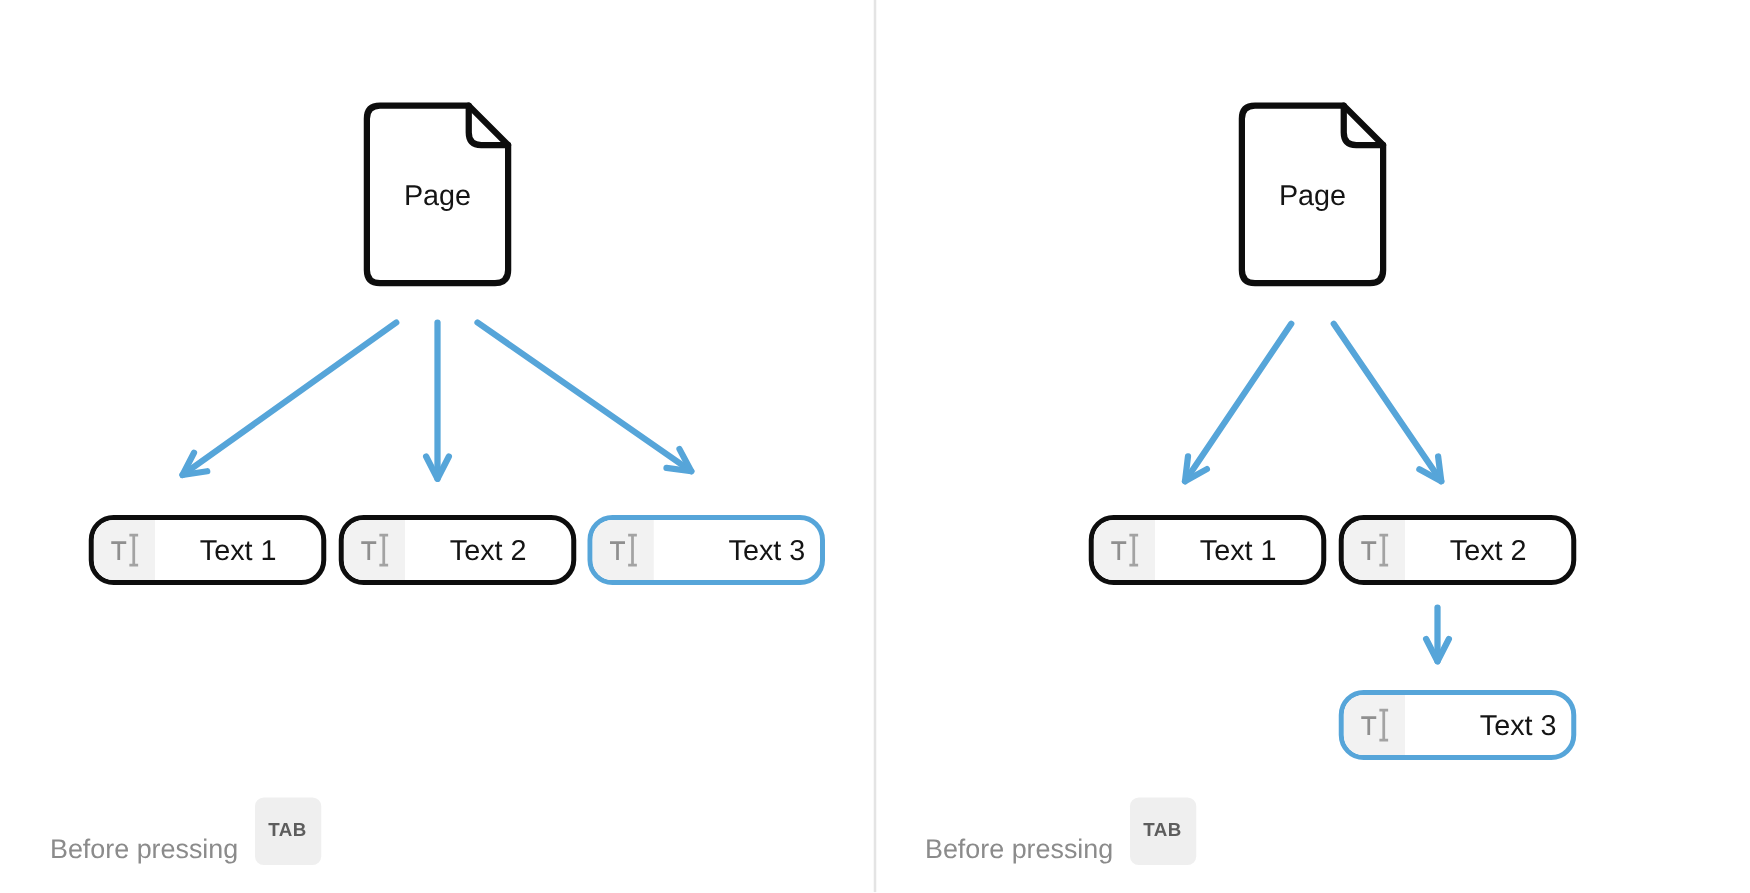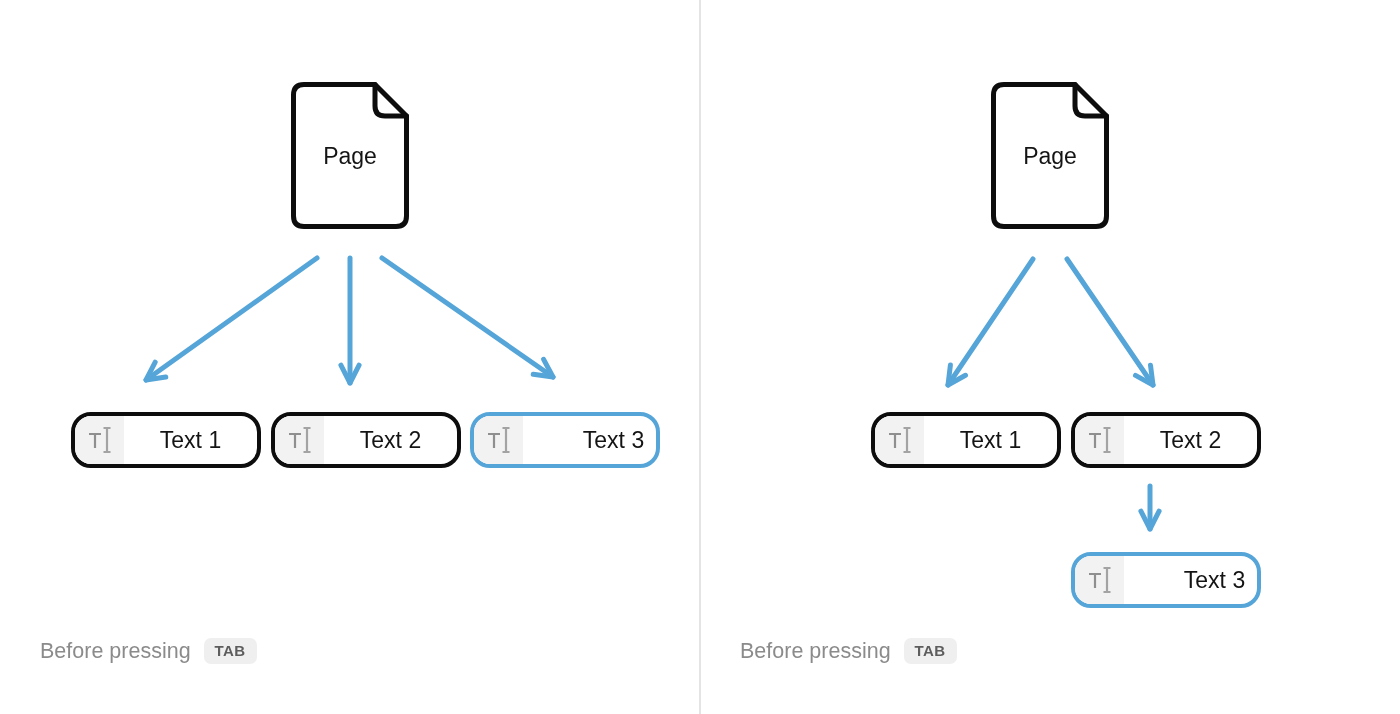--- a/index.html
+++ b/index.html
@@ -109,21 +109,21 @@
   .caption-text {
     font-size: 21.5px;
     color: var(--caption, #8b8b8b);
   }
   .key-badge {
     background: var(--badge_bg, #efefef);
     color: var(--badge_fg, #5d5d5d);
     font-size: 15px;
     font-weight: 700;
     letter-spacing: 0.4px;
-    padding: 4px 11px;
+    padding: 18px 11px;
     border-radius: 7px;
     line-height: 1.2;
   }
   .caption-before { left: 40px; }
   .caption-after { left: 740px; }
   
   .pos-b1 { left: 71px;  top: 412px; }
   .pos-b2 { left: 271px; top: 412px; }
   .pos-b3 { left: 470px; top: 412px; }
   .pos-a1 { left: 871px;  top: 412px; }

